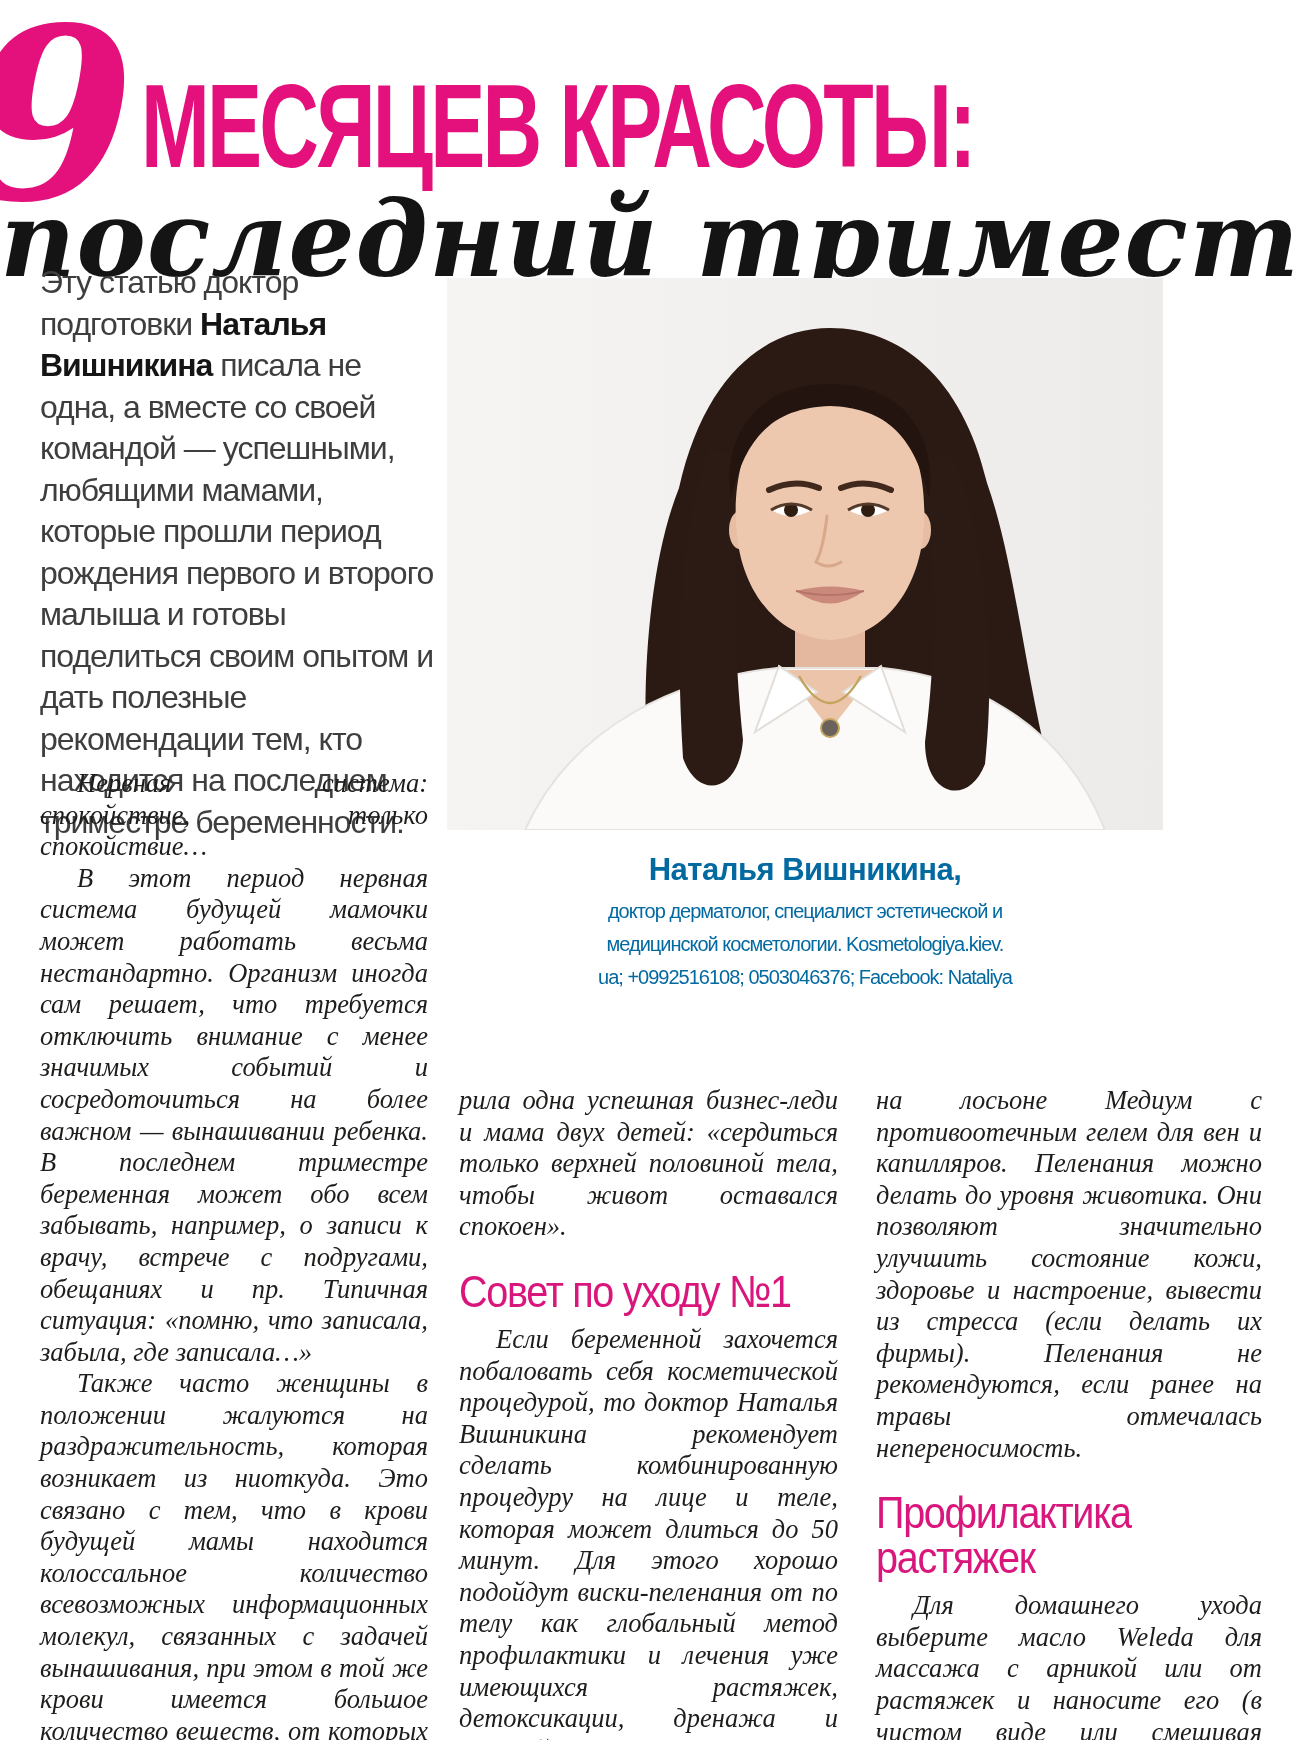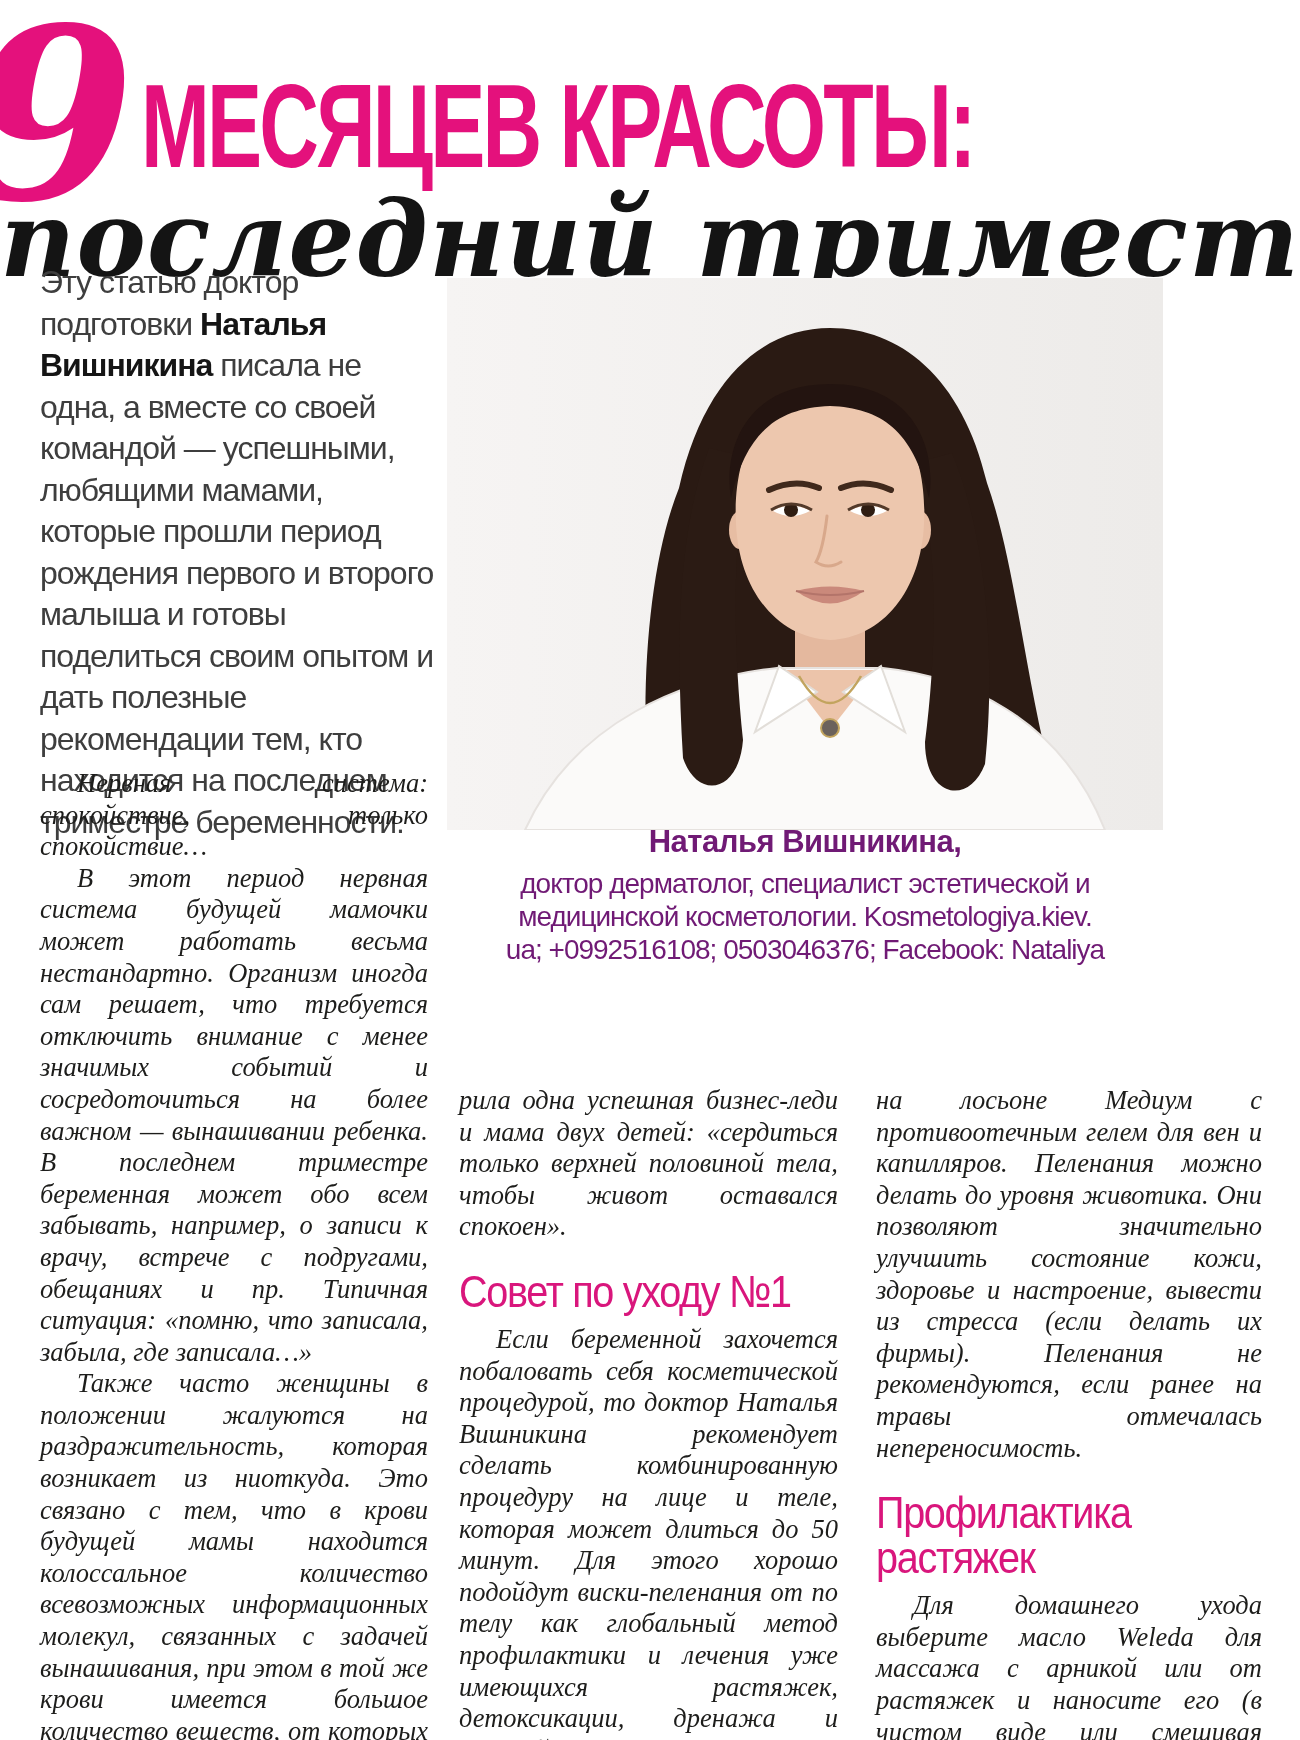--- a/index.html
+++ b/index.html
@@ -22,24 +22,24 @@
   .intro{position:absolute;left:40px;top:262px;width:398px;
       font-family:"Liberation Sans",sans-serif;font-size:32px;line-height:41.5px;
       color:#3e3e3e;letter-spacing:-1px;margin:0;}
   .intro .b{font-weight:bold;color:#151515;}
 
   
   .photo{position:absolute;left:447px;top:278px;width:716px;height:552px;margin:0;}
   .photo svg{display:block;}
 
   
-  .caption{position:absolute;left:447px;top:824px;width:716px;text-align:center;
-      font-family:"Liberation Sans",sans-serif;color:#701a75;}
+  .caption{position:absolute;left:447px;top:852px;width:716px;text-align:center;
+      font-family:"Liberation Sans",sans-serif;color:#0369a1;}
   .cap-name{font-size:31px;font-weight:bold;letter-spacing:-0.5px;margin-bottom:7px;}
-  .cap-line{font-size:28px;line-height:33px;letter-spacing:-1px;text-align:center;}
+  .cap-line{font-size:20px;line-height:33px;letter-spacing:-1px;text-align:center;}
 
   
   .col{position:absolute;text-align:justify;font-size:26.5px;line-height:31.6px;
       color:#1d1d1b;}
   .col p{margin:0;text-indent:37px;font-style:italic;}
   .col p.cont{text-indent:0;}
   .col-left{left:40px;top:768px;width:388px;}
   .col-mid{left:459px;top:1085px;width:379px;}
   .col-right{left:876px;top:1085px;width:386px;}
 

